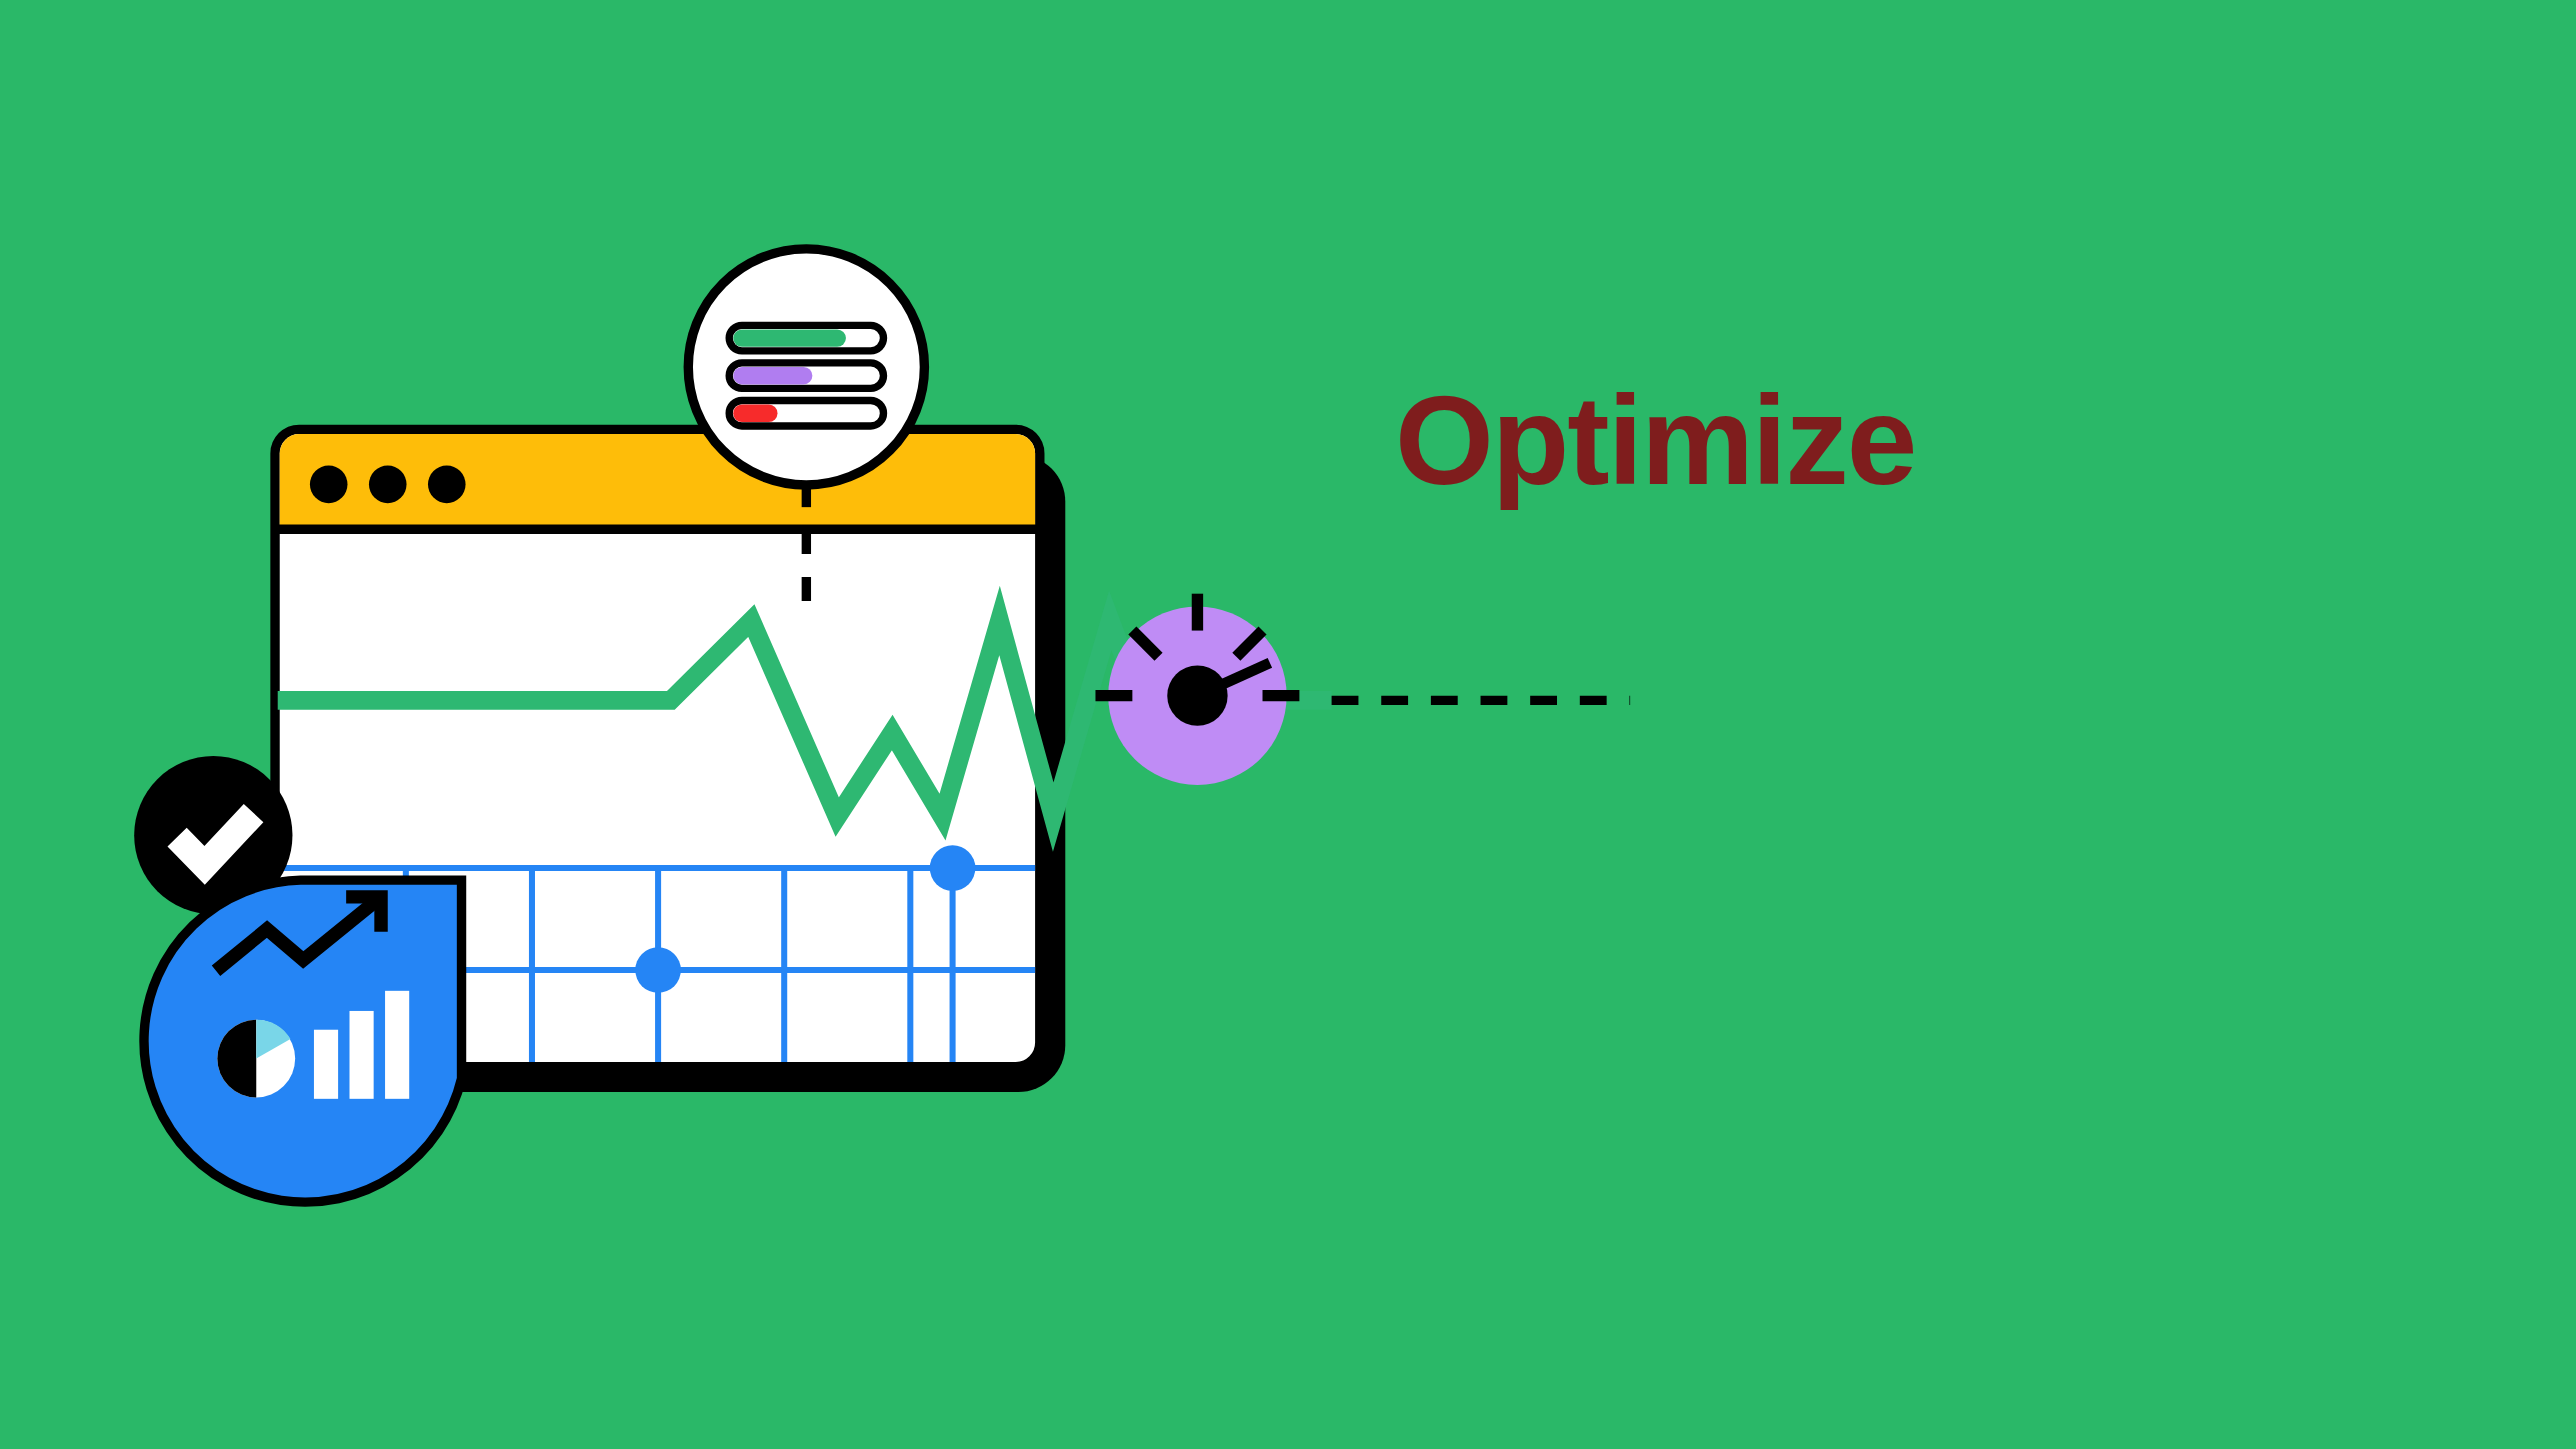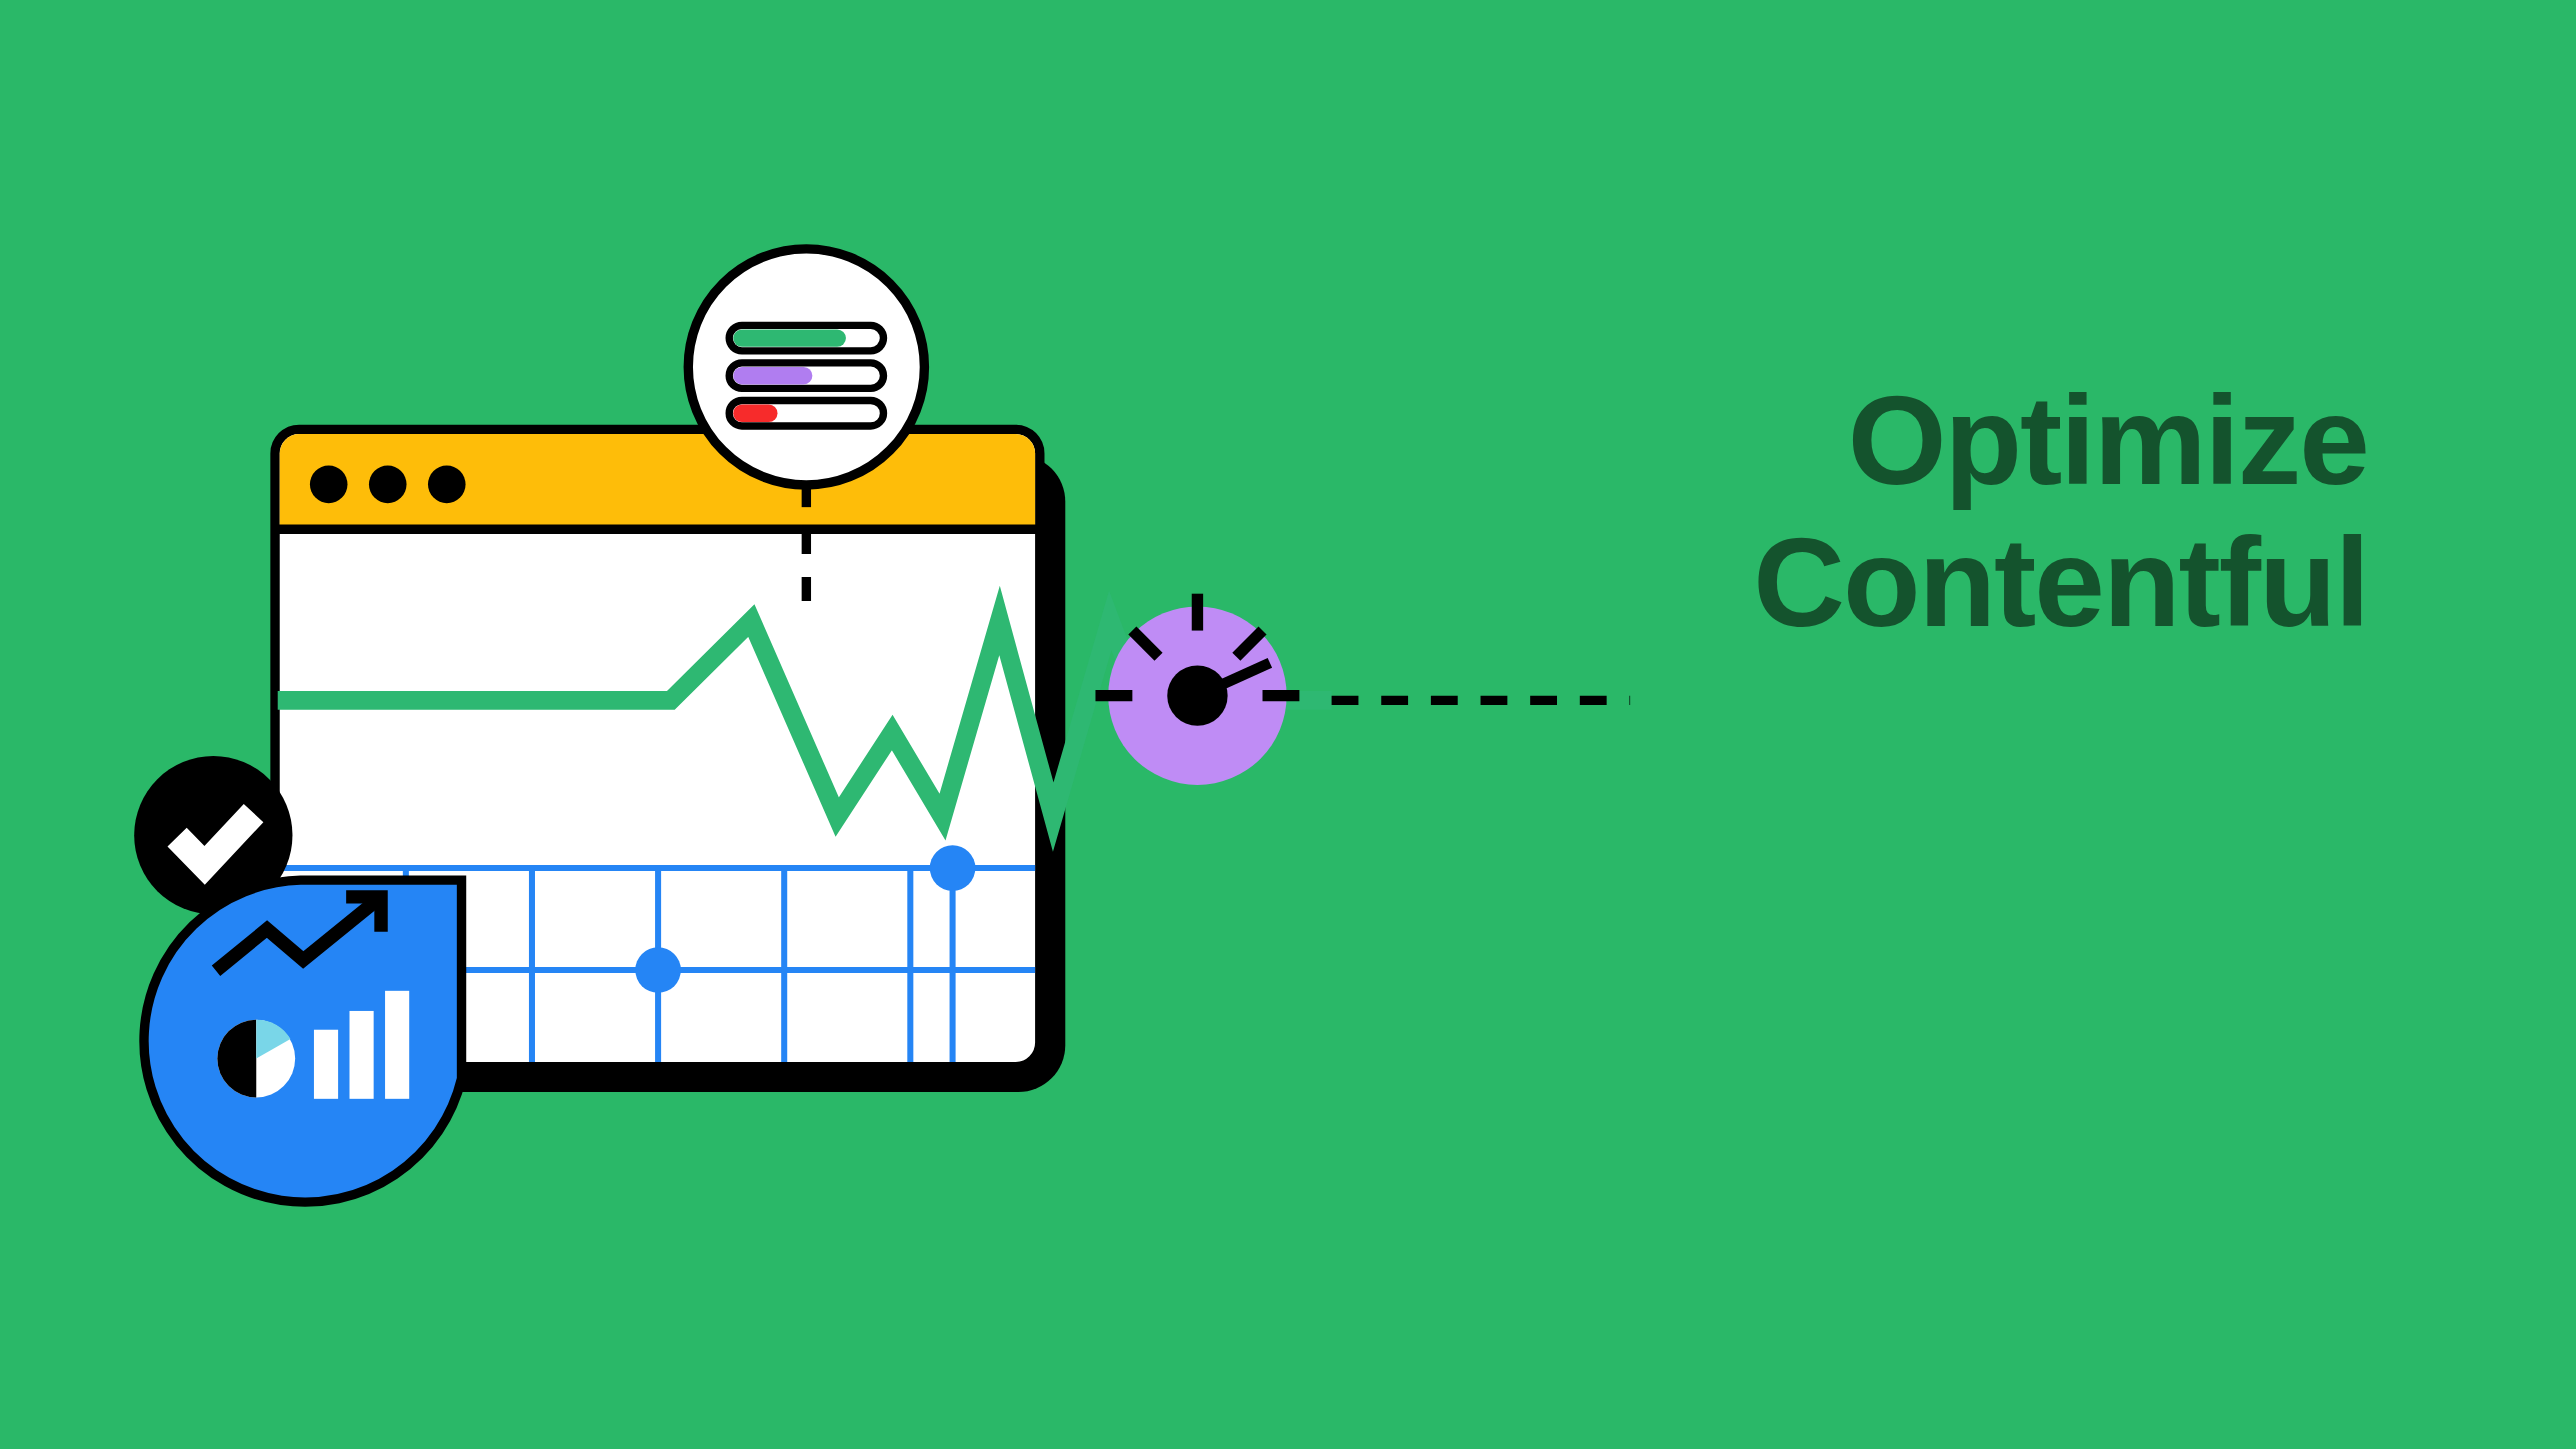--- a/index.html
+++ b/index.html
@@ -10,26 +10,25 @@
     position:relative;
   }
   #stage { position:absolute; inset:0; width:2576px; height:1449px; }
 
   
   #headline {
     position:absolute;
     left:1395px;
     top:369px;
     width:973px;
-    color:#14532d;
+    color:#7f1d1d;
     font-weight:bold;
     font-size:127px;
     line-height:1.12;
     letter-spacing:-2px;
-    text-align:right;
   }
   #headline .hl-line { display:block; white-space:nowrap; }
 
   
   #art { position:absolute; left:0; top:0; width:2576px; height:1449px; }
 </style>
 </head>
 <body>
 
 <div id="stage">
@@ -154,17 +153,16 @@
         <rect x="468" y="1535" width="36" height="103" fill="#ffffff"></rect>
         <rect x="521" y="1507" width="36" height="131" fill="#ffffff"></rect>
         <rect x="574" y="1477" width="36" height="161" fill="#ffffff"></rect>
       </g>
     </g>
 
   </svg>
 
   <div id="headline">
     <span class="hl-line">Optimize</span>
-    <span class="hl-line">Contentful</span>
   </div>
 
 </div>
 
 
 </body></html>

